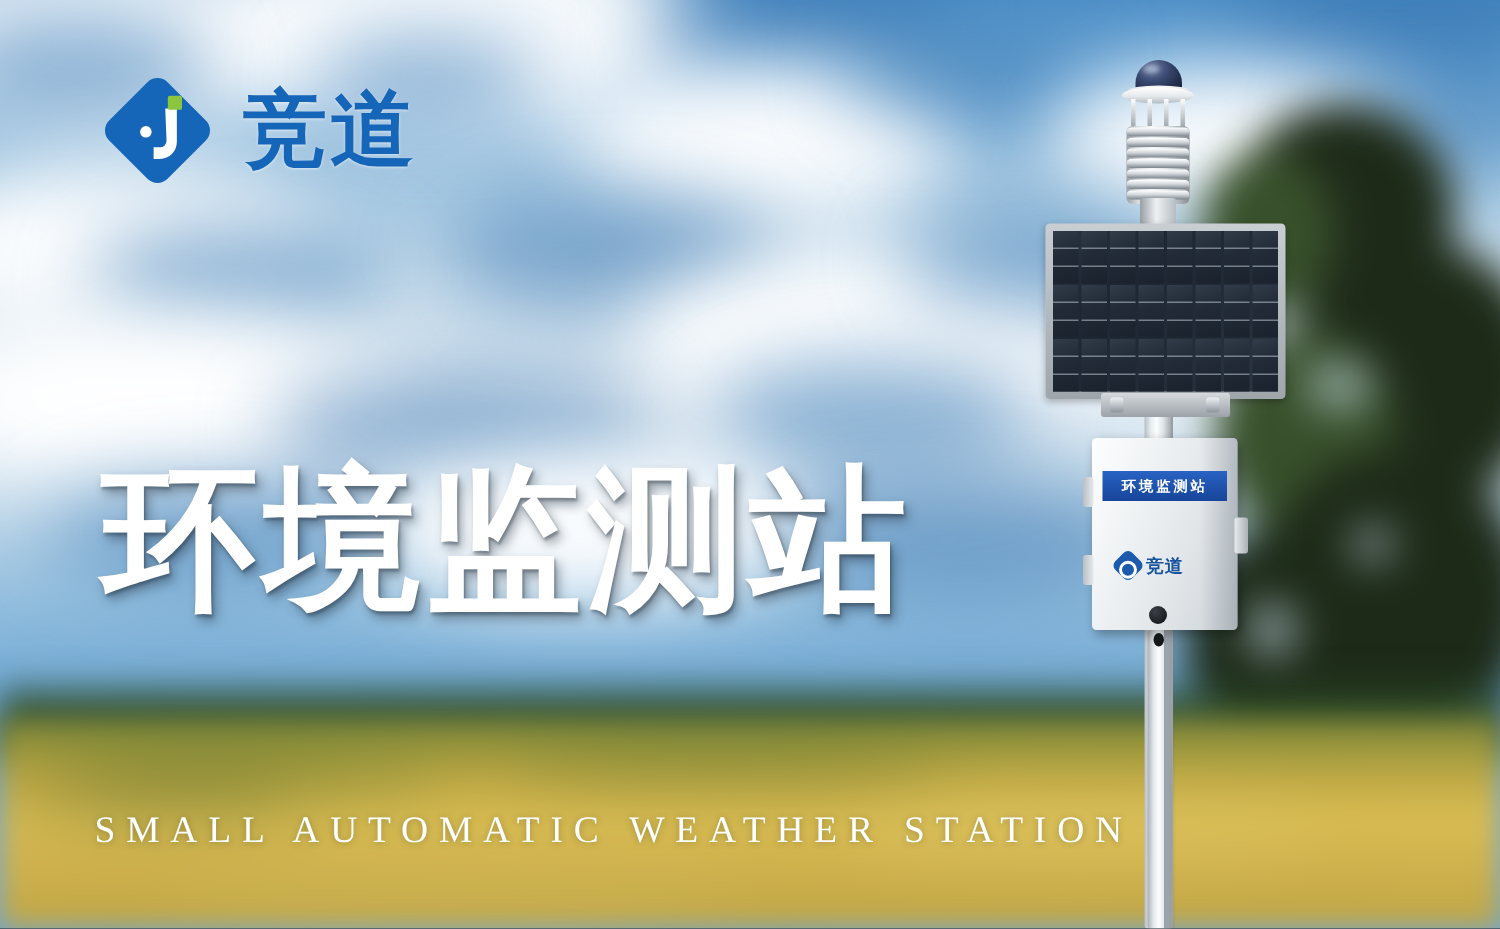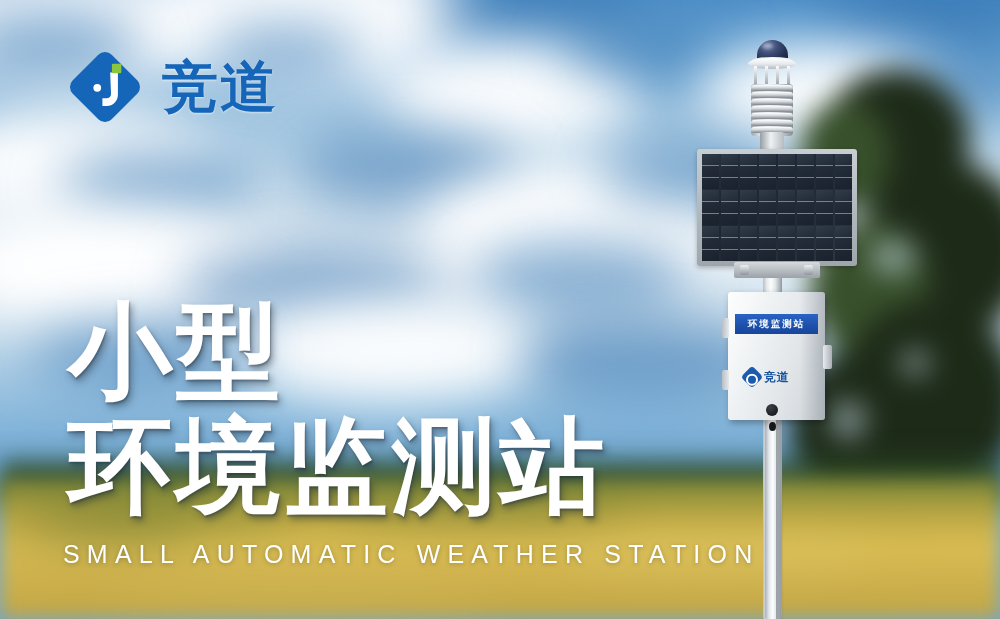--- a/index.html
+++ b/index.html
@@ -222,21 +222,21 @@
   .hl-line{
     color:#ffffff;font-weight:700;line-height:1.03;
     font-family:"DejaVu Sans","Liberation Sans",sans-serif;
     text-shadow:3px 5px 7px rgba(30,45,60,.42), 1px 2px 2px rgba(20,35,50,.35);
   }
   .hl1{font-size:104px;letter-spacing:4px;}
   .hl2{font-size:104px;letter-spacing:4px;margin-top:8px;}
   .subtitle{
     position:absolute;left:63px;top:540px;
     color:#ffffff;font-size:25px;font-weight:300;letter-spacing:7.2px;
-    font-family:Liberation Sans, sans-serif;
+    font-family:Liberation Serif, serif;
     text-shadow:0 1px 4px rgba(60,60,30,.35);
     white-space:nowrap;
   }
 </style>
 </head>
 <body>
 
 <div class="stage">
 
   <div class="sky">
@@ -377,19 +377,18 @@
           <path d="M56 33 h9 v26 a13 13 0 0 1 -13 13 h-5 v-9 h5 a5 5 0 0 0 5 -5 z" fill="#ffffff"></path>
 
           <rect x="58" y="23" width="11" height="11" rx="1.5" fill="#8CC63F"></rect>
         </g>
       </svg>
     </div>
     <div class="brand-name">竞道</div>
   </div>
 
   <div class="headline">
-    <div class="hl-line hl1">小型</div>
     <div class="hl-line hl2">环境监测站</div>
   </div>
 
   <div class="subtitle">SMALL AUTOMATIC WEATHER STATION</div>
 
 </div>
 
 </body></html>

